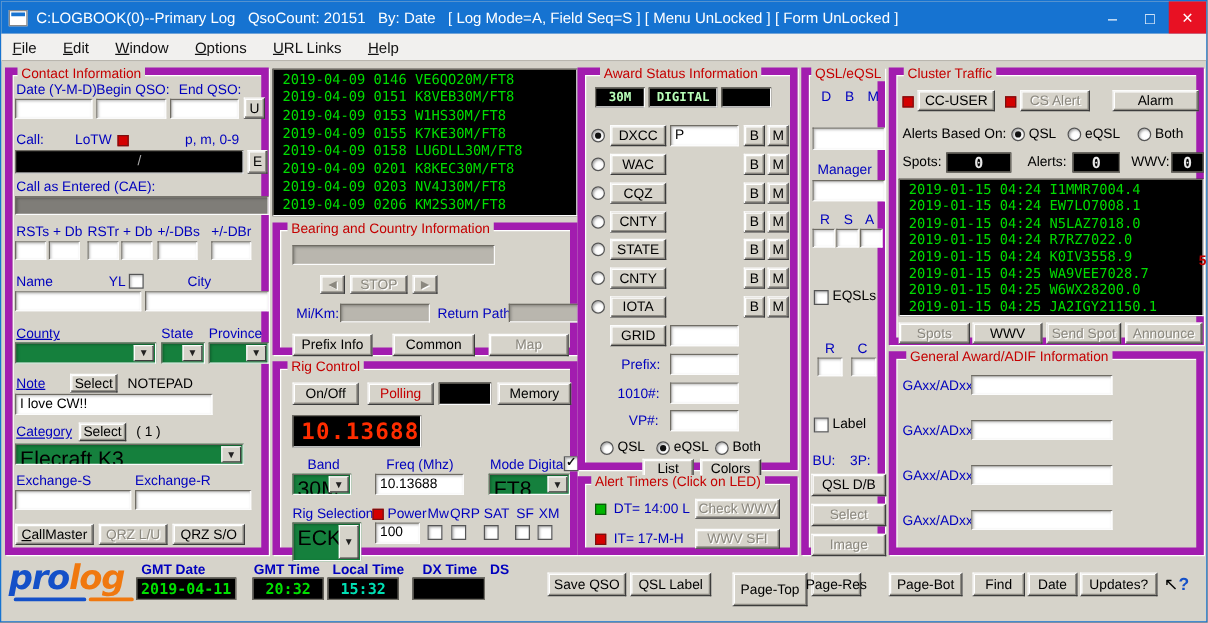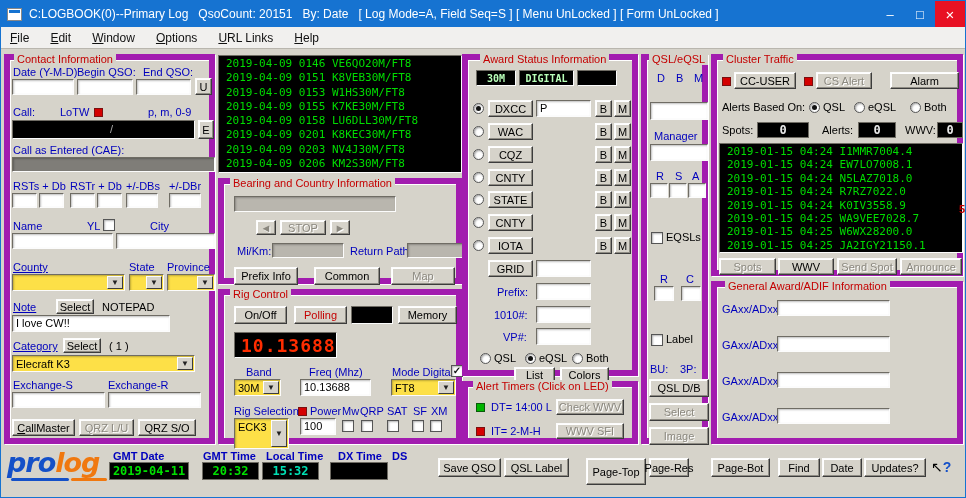--- a/index.html
+++ b/index.html
@@ -18,21 +18,21 @@
 .lbl{position:absolute;color:#0000bd;white-space:nowrap;font-size:11px}
 .blk{position:absolute;color:#000;white-space:nowrap;font-size:11px}
 .ul{text-decoration:underline}
 .btn{position:absolute;background:#d6d3ca;border:1px solid #3c3c3c;border-top-color:#fcfcfc;border-left-color:#fcfcfc;box-shadow:inset -1px -1px 0 #8f8c84,inset 1px 1px 0 #fff;display:flex;align-items:center;justify-content:center;font-size:11px;color:#000;white-space:nowrap;cursor:default}
 .btn.dis{color:#8b887f;text-shadow:1px 1px 0 #fff}
 .fld{position:absolute;background:#fff;border:1px solid #fcfcfc;border-top-color:#6f6c64;border-left-color:#6f6c64;box-shadow:inset 1px 1px 2px rgba(0,0,0,.25);font-size:11px;padding:1px 3px;color:#000;overflow:hidden;white-space:nowrap}
 .fld.black{background:#000;color:#ccc}
 .fld.gray{background:#b9b6ae}
 .fld.dgray{background:#7f7d78}
 .fld.disp{background:#000;color:#b9ffb9;font-family:"DejaVu Sans Mono",monospace;font-weight:bold;text-align:center;font-size:10px;padding-top:2px}
-.combo{position:absolute;background:#fde047;border:1px solid #fcfcfc;border-top-color:#6f6c64;border-left-color:#6f6c64;box-shadow:inset 1px 1px 2px rgba(0,0,0,.25);font-size:11px;padding:2px 16px 0 3px;overflow:hidden;white-space:nowrap}
+.combo{position:absolute;background:#15803d;border:1px solid #fcfcfc;border-top-color:#6f6c64;border-left-color:#6f6c64;box-shadow:inset 1px 1px 2px rgba(0,0,0,.25);font-size:17px;padding:2px 16px 0 3px;overflow:hidden;white-space:nowrap}
 .combo::after{content:'▼';position:absolute;right:1px;top:1px;bottom:1px;width:14px;background:#d6d3ca;border:1px solid #3c3c3c;border-top-color:#fcfcfc;border-left-color:#fcfcfc;font-size:8px;color:#222;display:flex;align-items:center;justify-content:center}
 .term{position:absolute;background:#000;border:1px solid #fcfcfc;border-top-color:#6f6c64;border-left-color:#6f6c64;font-family:"DejaVu Sans Mono",monospace;color:#00dc00;overflow:hidden}
 .trow{display:flex;padding:0 7px}
 .seg{position:absolute;background:#000;border:1px solid #fcfcfc;border-top-color:#6f6c64;border-left-color:#6f6c64;color:#ff2d00;font-family:"DejaVu Sans Mono",monospace;font-weight:bold;display:flex;align-items:center;padding-left:6px;letter-spacing:1px;font-size:18px}
 .led{position:absolute;width:9px;height:9px;background:#d40000;border:1px solid #7a1010}
 .led.g{background:#00b400;border-color:#0a5a0a}
 .radio{position:absolute;width:11px;height:11px;border-radius:50%;background:#fff;border:1px solid #555;box-shadow:inset 1px 1px 2px rgba(0,0,0,.35)}
 .radio.on::after{content:'';position:absolute;left:2px;top:2px;width:5px;height:5px;border-radius:50%;background:#111}
 .cb{position:absolute;width:12px;height:12px;background:#fff;border:1px solid #555;box-shadow:inset 1px 1px 2px rgba(0,0,0,.3);font-size:10px;line-height:10px;text-align:center;color:#111}
 .cb.on::after{content:'✓';font-weight:bold}
@@ -278,21 +278,21 @@
     <div class="btn" style="left:46px;top:307px;width:41px;height:16px">List</div>
     <div class="btn" style="left:92px;top:307px;width:49px;height:16px">Colors</div>
   </div>
 
   <div class="panel" style="left:461px;top:380px;width:176px;height:63px">
     <div class="ptitle" style="left:5px">Alert Timers (Click on LED)</div>
     <div class="led g" style="left:8px;top:16px"></div>
     <div class="lbl" style="left:23px;top:14px">DT= 14:00 L</div>
     <div class="btn dis" style="left:88px;top:12px;width:68px;height:16px">Check WWV</div>
     <div class="led" style="left:8px;top:40px"></div>
-    <div class="lbl" style="left:23px;top:38px">IT= 2-M-H</div>
+    <div class="lbl" style="left:23px;top:38px">IT= 17-M-H</div>
     <div class="btn dis" style="left:88px;top:36px;width:68px;height:16px">WWV SFI</div>
   </div>
 
   <div class="panel" style="left:640px;top:53px;width:67px;height:390px">
     <div class="ptitle" style="left:2px">QSL/eQSL</div>
     <div class="lbl" style="left:10px;top:12px">D</div>
     <div class="lbl" style="left:29px;top:12px">B</div>
     <div class="lbl" style="left:47px;top:12px">M</div>
     <div class="fld" style="left:3px;top:42px;width:58px;height:18px"></div>
     <div class="lbl" style="left:7px;top:70px">Manager</div>

